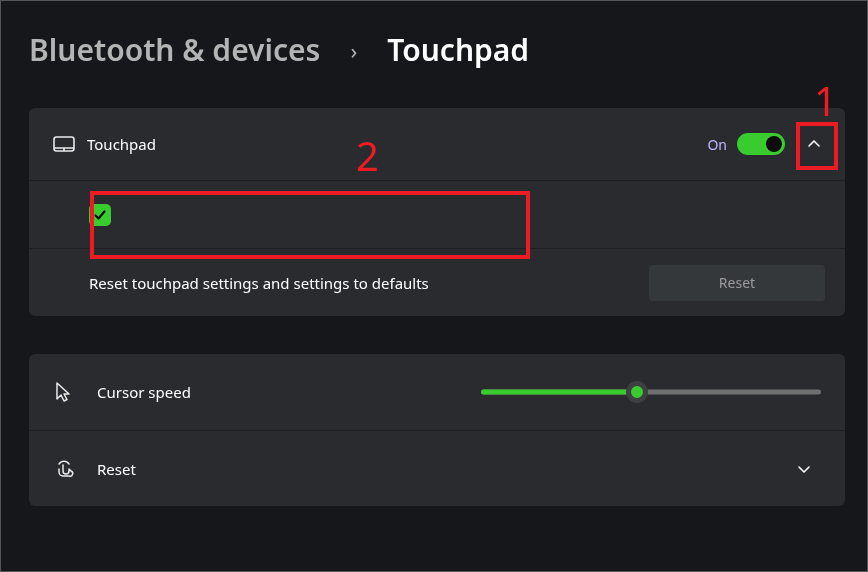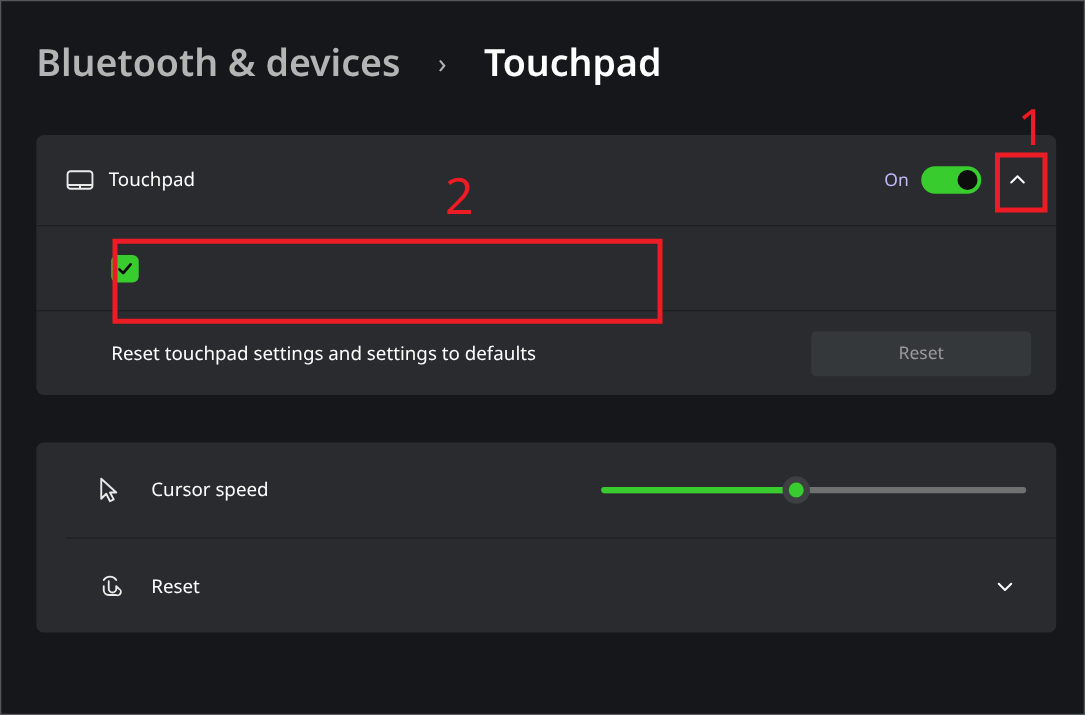--- a/index.html
+++ b/index.html
@@ -37,21 +37,21 @@
   .expand-btn { width: 42px; height: 42px; display:flex; align-items:center; justify-content:center; margin: 0 10px 0 8px; cursor:pointer; border-radius:4px; }
 
   .checkbox { width: 22px; height: 22px; border-radius: 5px; background: #39cc2f; display:flex; align-items:center; justify-content:center; margin-right: 14px; flex:none; cursor:pointer; }
 
   .reset-btn { width: 176px; height: 36px; border-radius: 4px; background: #35383b; display:flex; align-items:center; justify-content:center; font-size:14px; color:#9b9b9b; cursor:pointer; }
 
   
   .section-head { font-size: 15px; font-weight:600; color:#ffffff; margin: 0 0 16px 4px; }
 
   .list-card { background:#292b2e; border-radius:6px; overflow:hidden; }
-  .list-row { display:flex; align-items:center; min-height:76px; padding:0 20px 0 24px; border-top:1px solid #1d1f22;margin-left:24px; }
+  .list-row { display:flex; align-items:center; min-height:76px; padding:0 20px 0 24px; border-top:1px solid #1d1f22; }
   .list-row:first-child { border-top:none; }
   .list-row .row-label { margin-left: 10px; }
 
   
   .slider { position: relative; width: 340px; height: 20px; margin-right: 4px; }
   .slider-track { position:absolute; left:0; right:0; top:50%; height:5px; transform:translateY(-50%); background:#707070; border-radius:3px; }
   .slider-fill  { position:absolute; left:0; top:50%; height:5px; transform:translateY(-50%); background:#39cc2f; border-radius:3px; }
   .slider-thumb { position:absolute; top:50%; width:22px; height:22px; border-radius:50%; background:#39cc2f; border:5px solid #3d3f42; transform:translate(-50%,-50%); }
 
   

